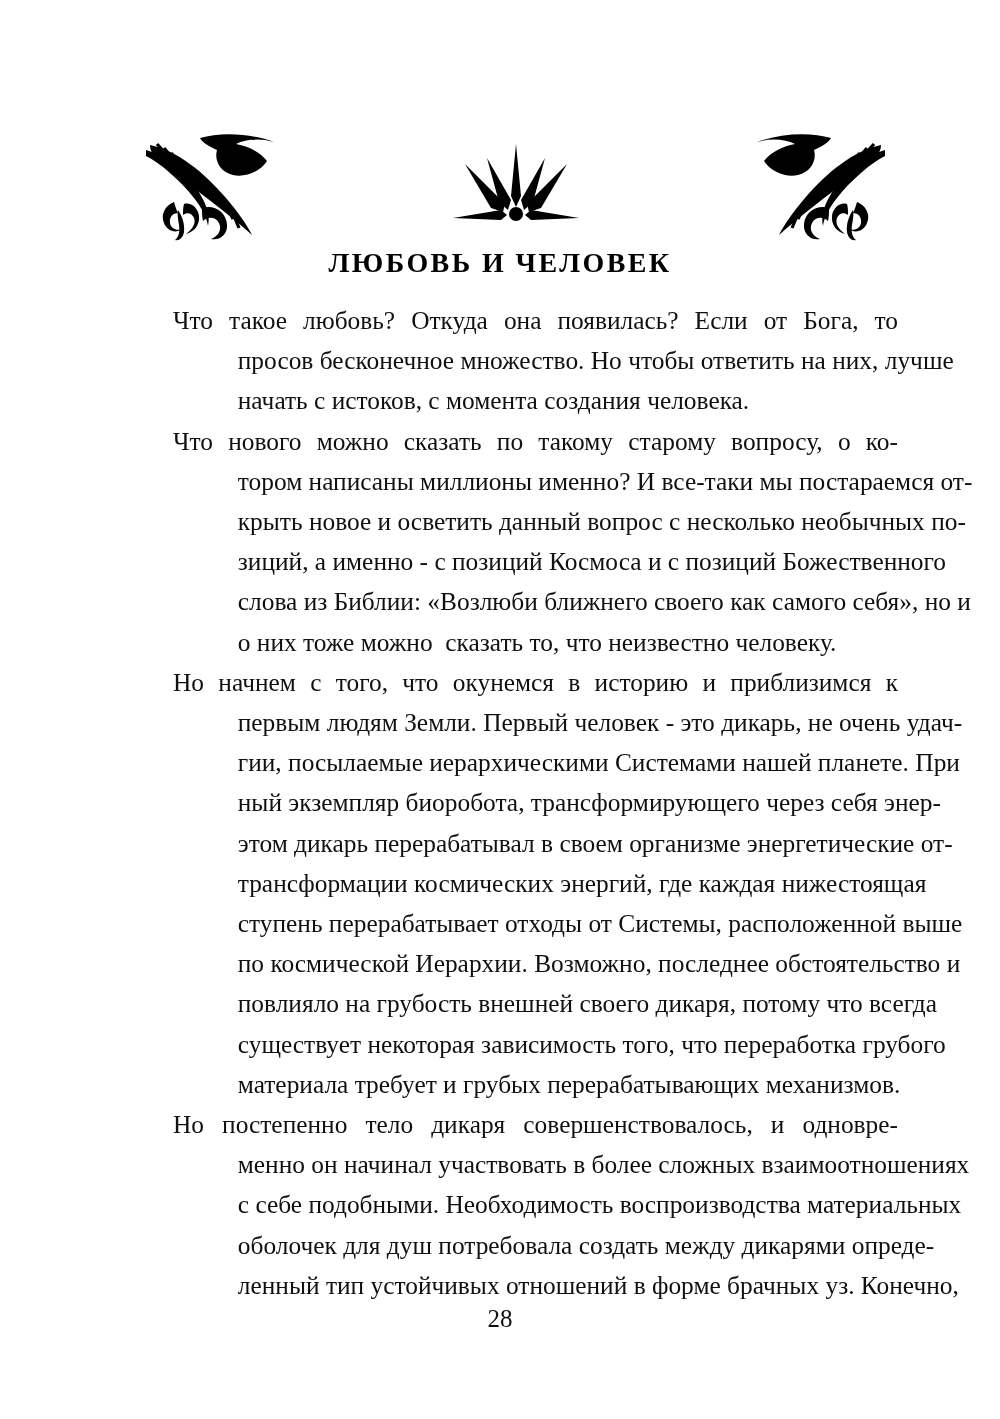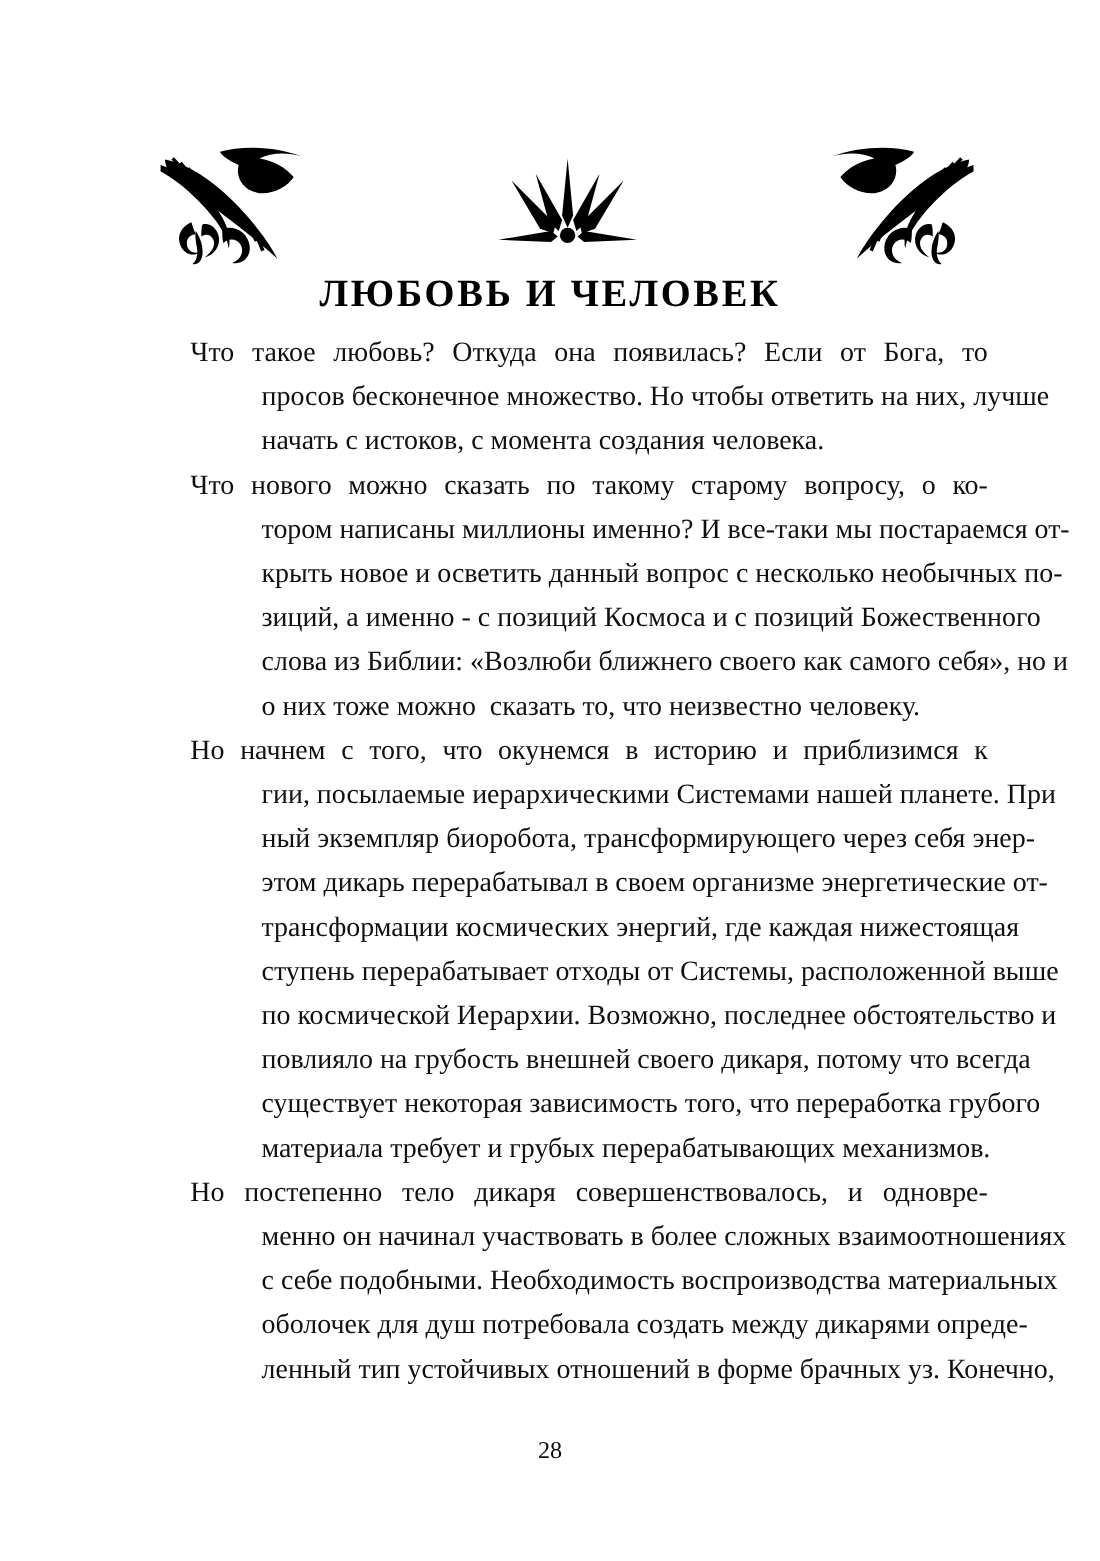--- a/index.html
+++ b/index.html
@@ -44,21 +44,21 @@
     margin-left: -65px;
   }
 
   
   .chapter-title {
     position: absolute;
     left: 0;
     right: 0;
     top: 249px;
     text-align: center;
-    font-size: 35px;
+    font-size: 28px;
     font-weight: bold;
     letter-spacing: 2.4px;
     line-height: 1;
     color: #000;
     font-family: "Liberation Serif", "DejaVu Serif", serif;
   }
 
   
   .body-text {
     position: absolute;
@@ -88,21 +88,21 @@
   .ln.first { text-indent: 0; }
   .ln.end  { text-align-last: left; }
 
   
   .folio {
     position: absolute;
     left: 0;
     right: 0;
     top: 1305px;
     text-align: center;
-    font-size: 22px;
+    font-size: 25px;
     color: #101010;
   }
 </style>
 </head>
 <body>
 
 <div class="page">
 
   <div class="ornament-band">
 
@@ -219,20 +219,21 @@
       <span class="ln first">Что нового можно сказать по такому старому вопросу, о ко-</span>
       <span class="ln">тором написаны миллионы именно? И все-таки мы постараемся от-</span>
       <span class="ln">крыть новое и осветить данный вопрос с несколько необычных по-</span>
       <span class="ln">зиций, а именно - с позиций Космоса и с позиций Божественного</span>
       <span class="ln">слова из Библии: «Возлюби ближнего своего как самого себя», но и</span>
       <span class="ln end">о них тоже можно  сказать то, что неизвестно человеку.</span>
     </p>
 
     <p>
       <span class="ln first">Но начнем с того, что окунемся в историю и приблизимся к</span>
+      <span class="ln">первым людям Земли. Первый человек - это дикарь, не очень удач-</span>
       <span class="ln">гии, посылаемые иерархическими Системами нашей планете. При</span>
       <span class="ln">ный экземпляр биоробота, трансформирующего через себя энер-</span>
       <span class="ln">этом дикарь перерабатывал в своем организме энергетические от-</span>
       <span class="ln">трансформации космических энергий, где каждая нижестоящая</span>
       <span class="ln">ступень перерабатывает отходы от Системы, расположенной выше</span>
       <span class="ln">по космической Иерархии. Возможно, последнее обстоятельство и</span>
       <span class="ln">повлияло на грубость внешней своего дикаря, потому что всегда</span>
       <span class="ln">существует некоторая зависимость того, что переработка грубого</span>
       <span class="ln end">материала требует и грубых перерабатывающих механизмов.</span>
     </p>

